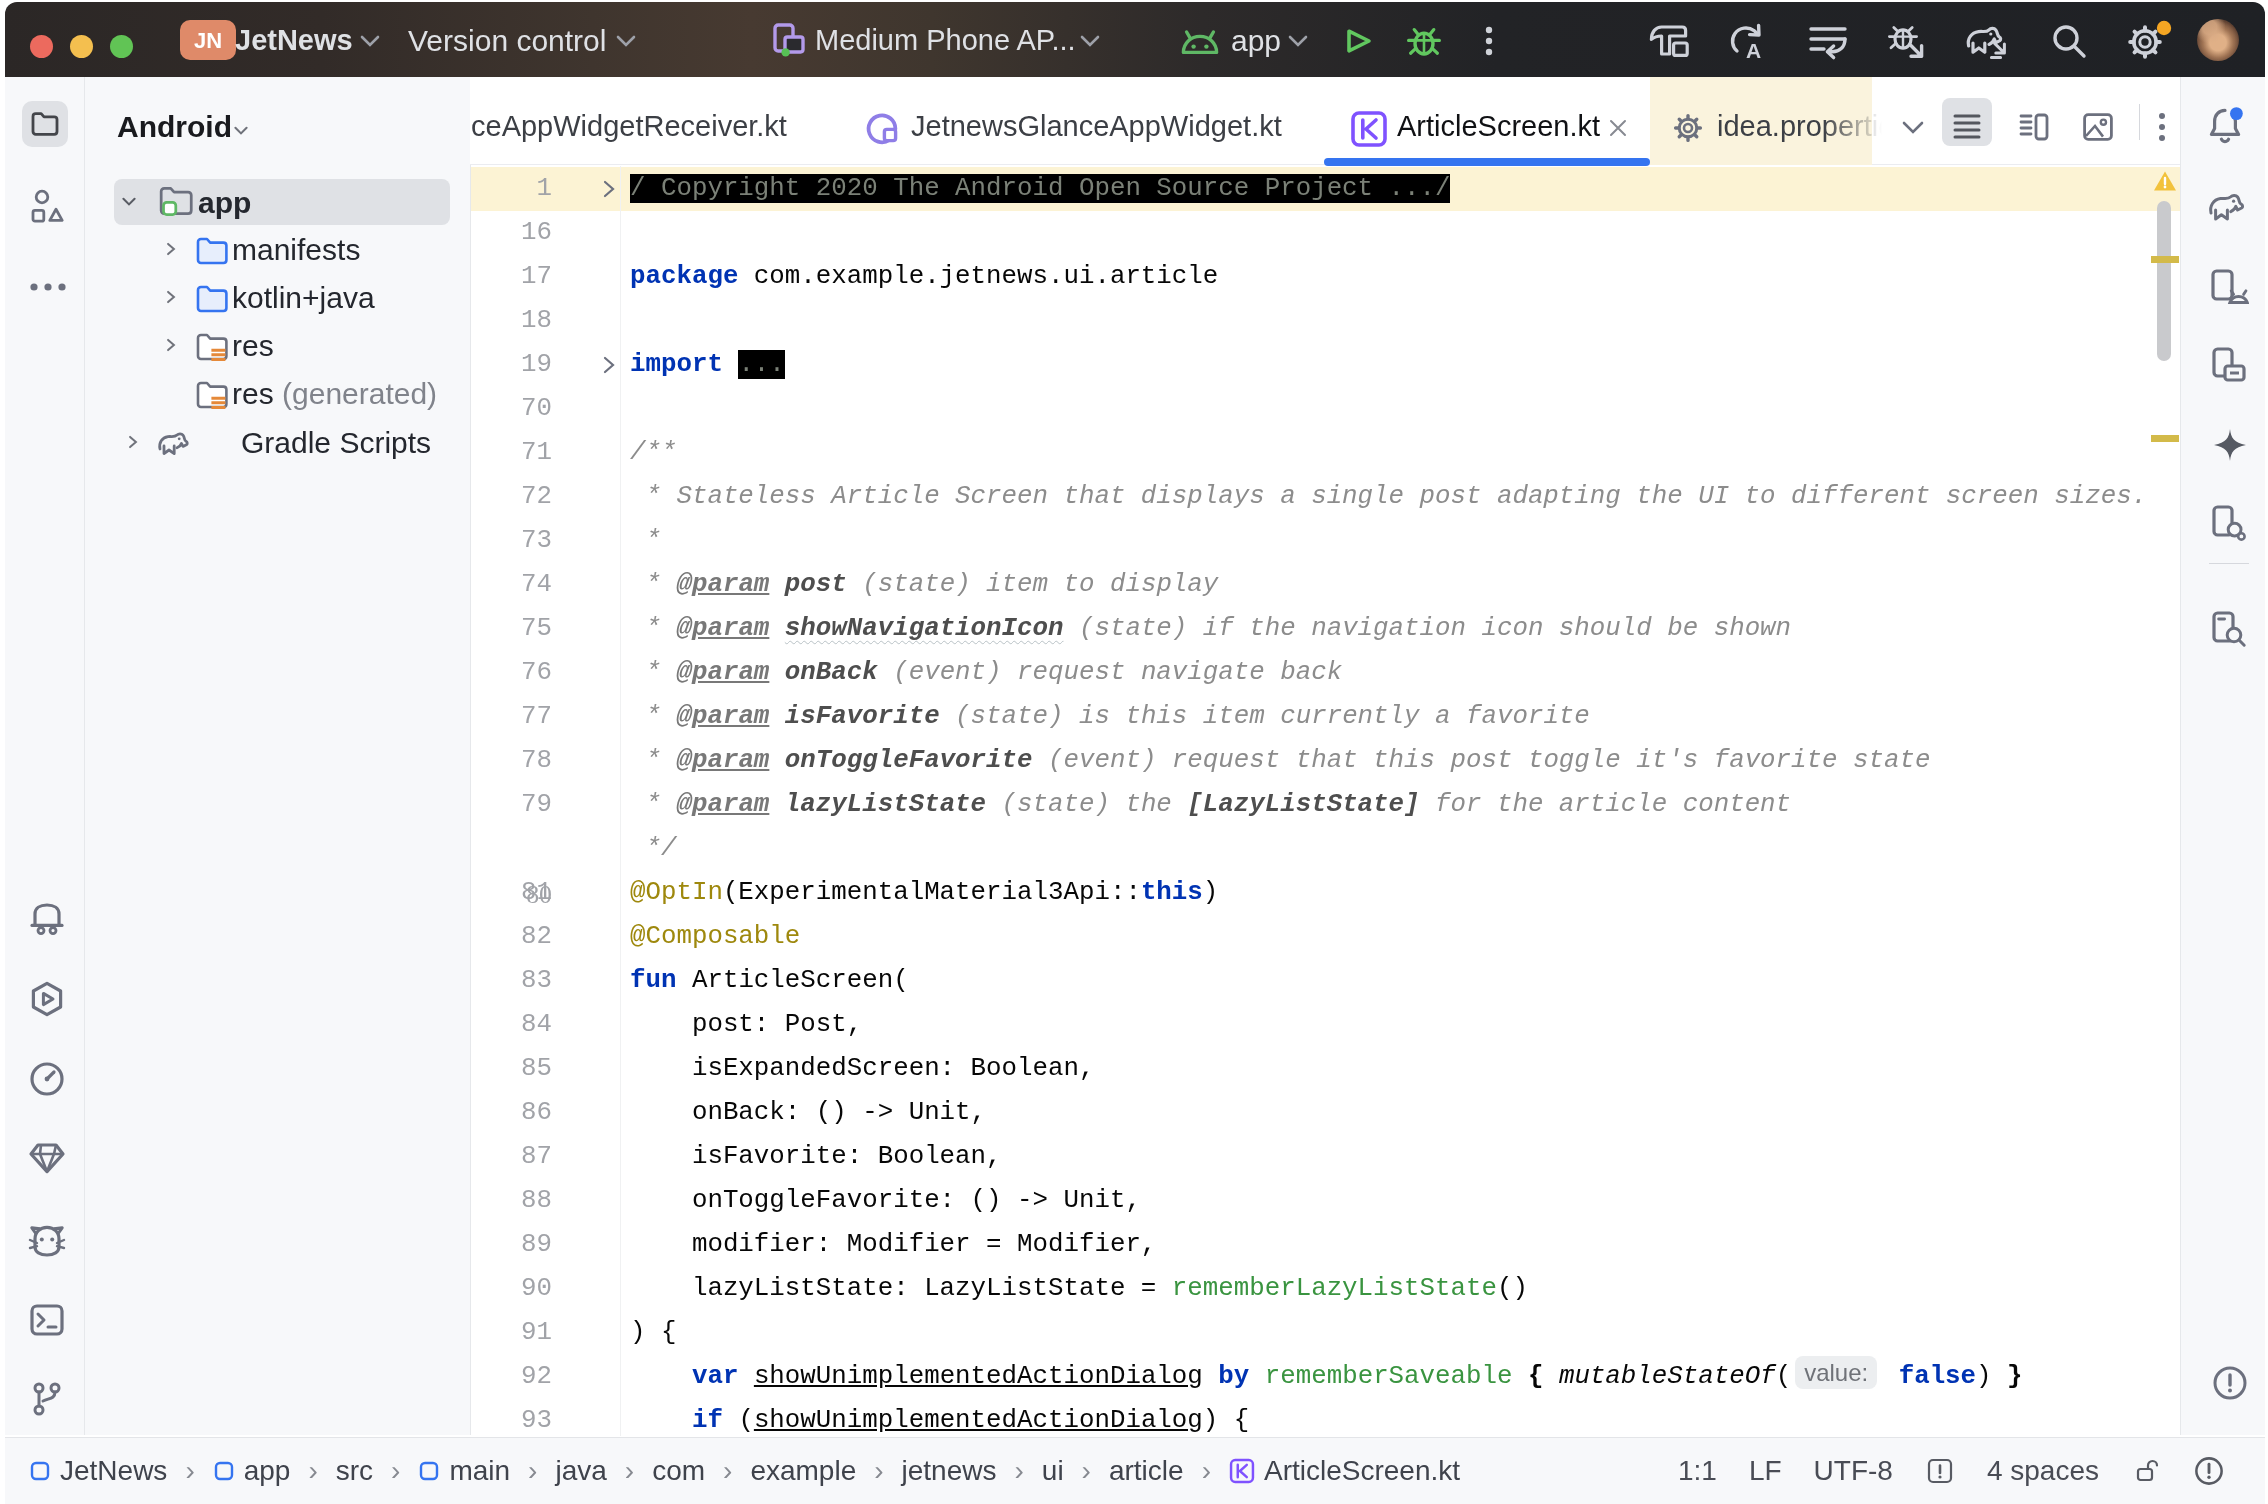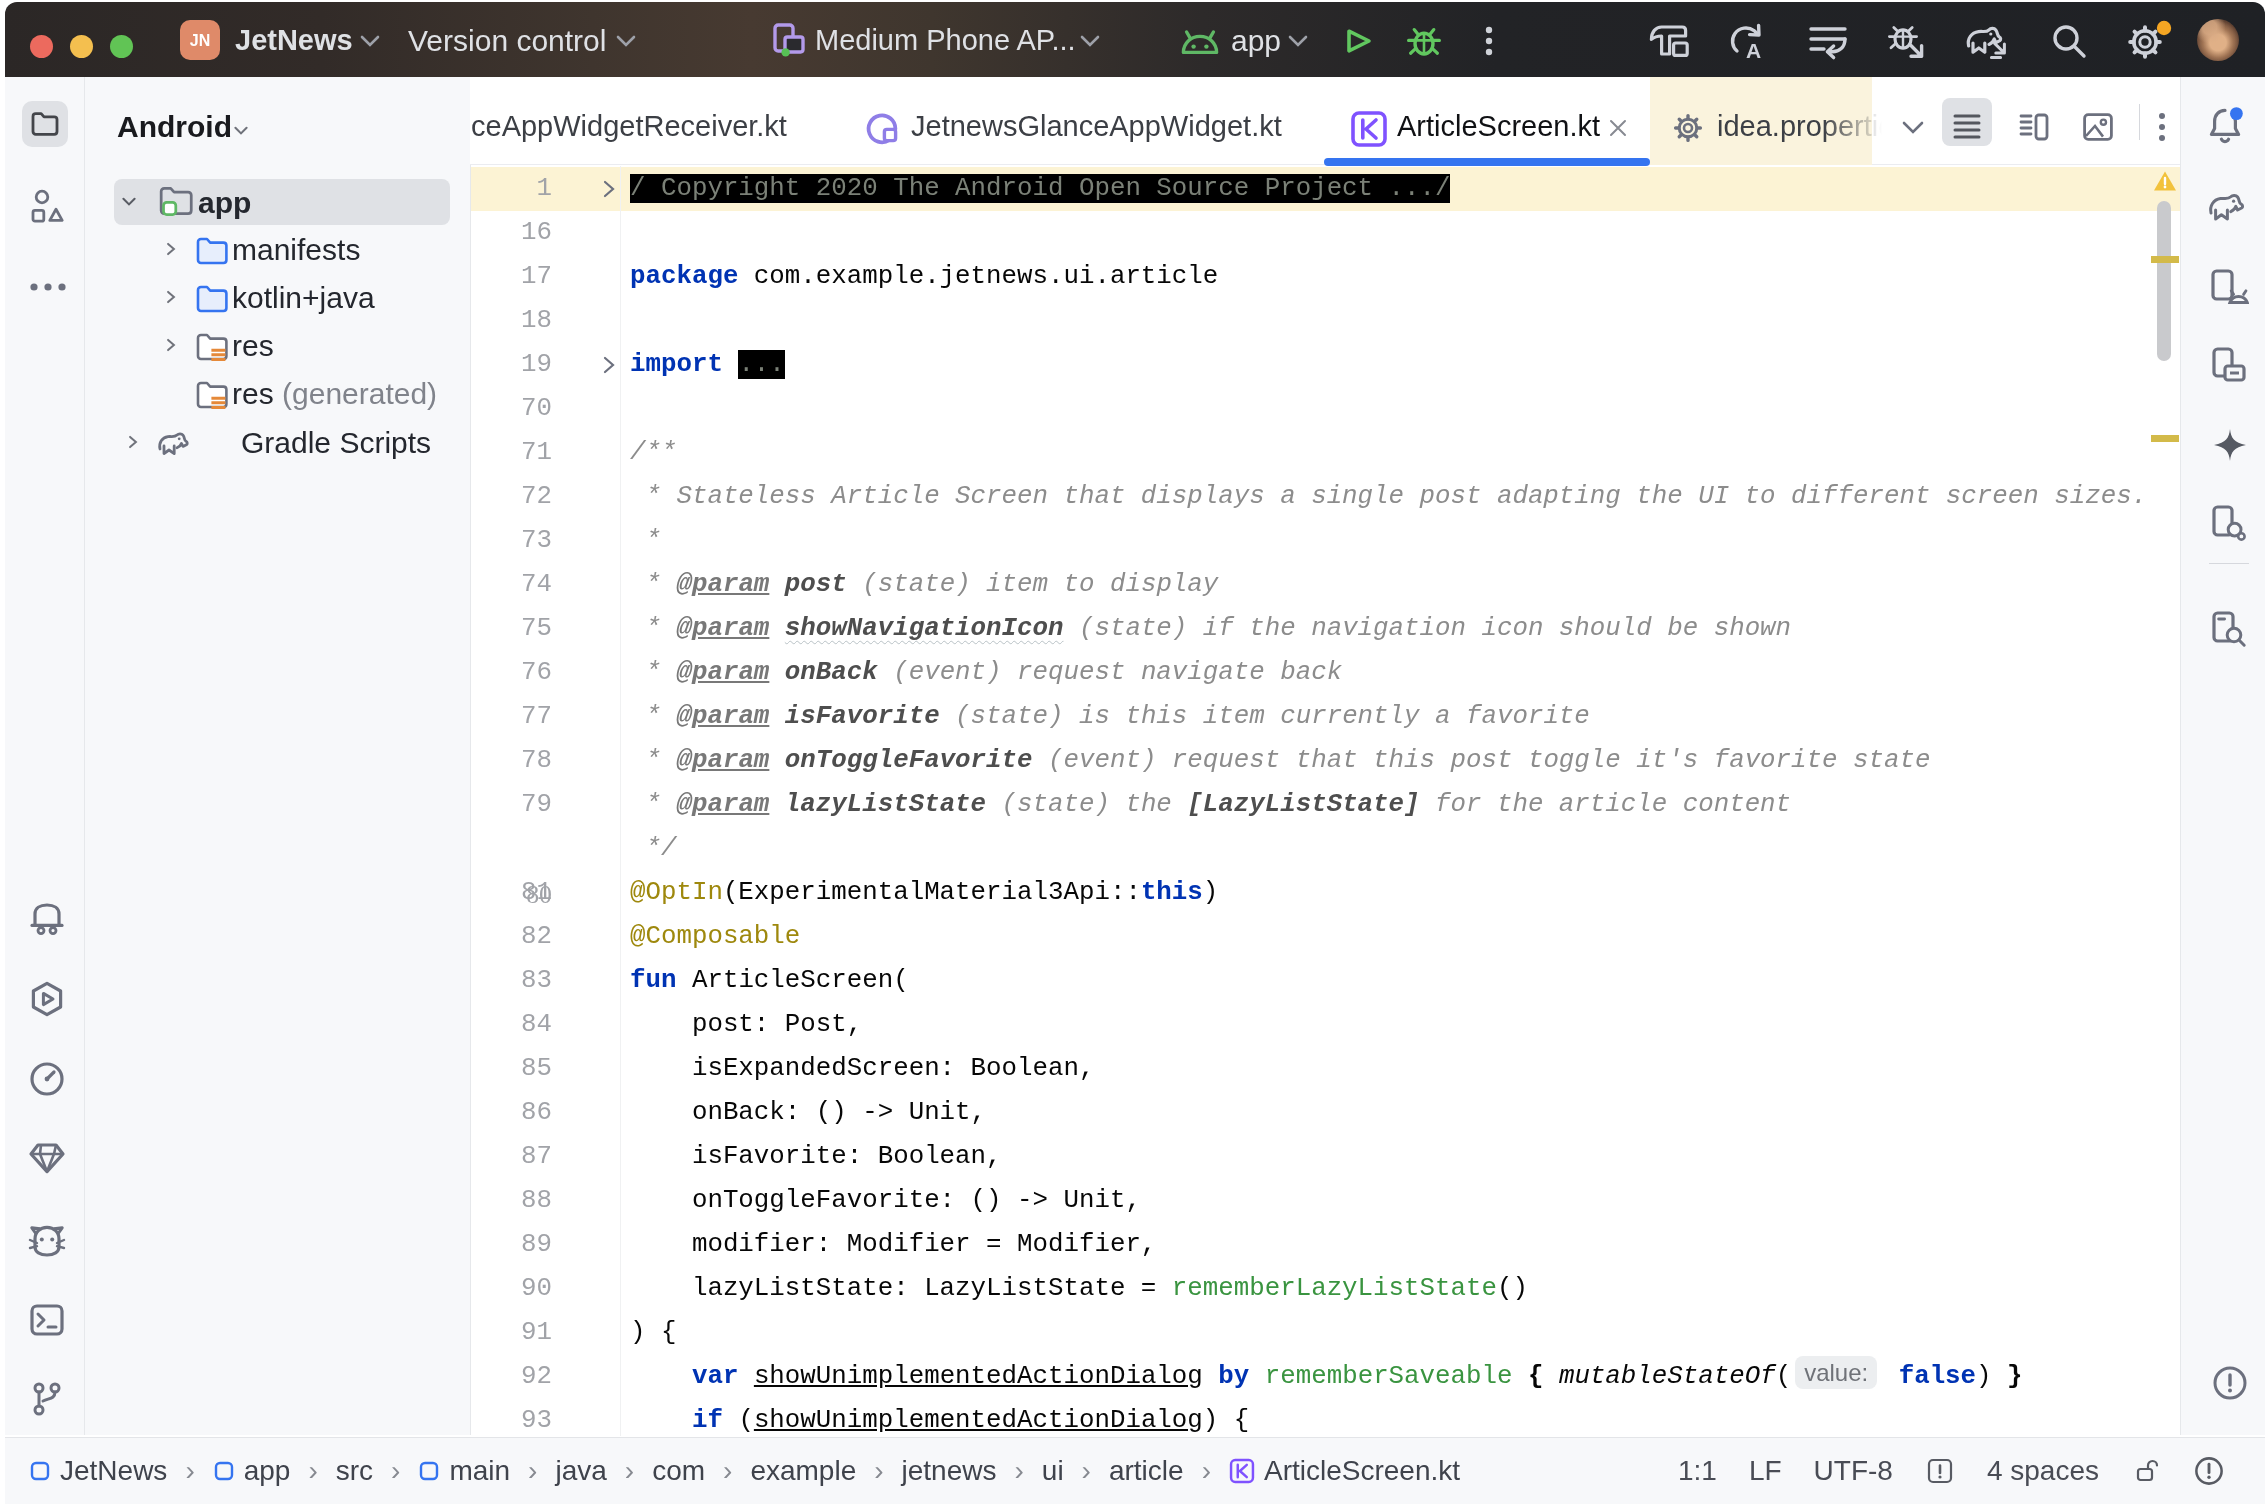--- a/index.html
+++ b/index.html
@@ -25,21 +25,21 @@
   .fold{background:#000000;}
 </style>
 </head>
 <body>
 <div class="win">
 
   <div class="titlebar">
     <div class="tl" style="left:25px;background:#ec6a5e;"></div>
     <div class="tl" style="left:65px;background:#f4bf4f;"></div>
     <div class="tl" style="left:105px;background:#61c455;"></div>
-    <div class="a" style="left:175px;top:18px;width:40px;height:40px;border-radius:10px;background:#df8a69;color:#fff;font-weight:bold;font-size:16px;text-align:center;line-height:41px;">JN</div>
+    <div class="a" style="left:175px;top:18px;width:56px;height:40px;border-radius:10px;background:#df8a69;color:#fff;font-weight:bold;font-size:22px;text-align:center;line-height:41px;">JN</div>
     <div class="tbtext" style="left:230px;font-weight:bold;font-size:29px;">JetNews</div>
     <svg class="a" style="left:352px;top:28px;" width="26" height="22" viewBox="0 0 26 22">
         <path d="M5 7l8 8 8-8" stroke="#9da0a8" stroke-width="2.6" fill="none" stroke-linecap="round"></path>
       </svg>
     <div class="tbtext" style="left:403px;">Version control</div>
     <svg class="a" style="left:608px;top:28px;" width="26" height="22" viewBox="0 0 26 22">
         <path d="M5 7l8 8 8-8" stroke="#9da0a8" stroke-width="2.6" fill="none" stroke-linecap="round"></path>
       </svg>
 
     <svg class="a" style="left:763px;top:18px;" width="42" height="42" viewBox="0 0 21 21">

